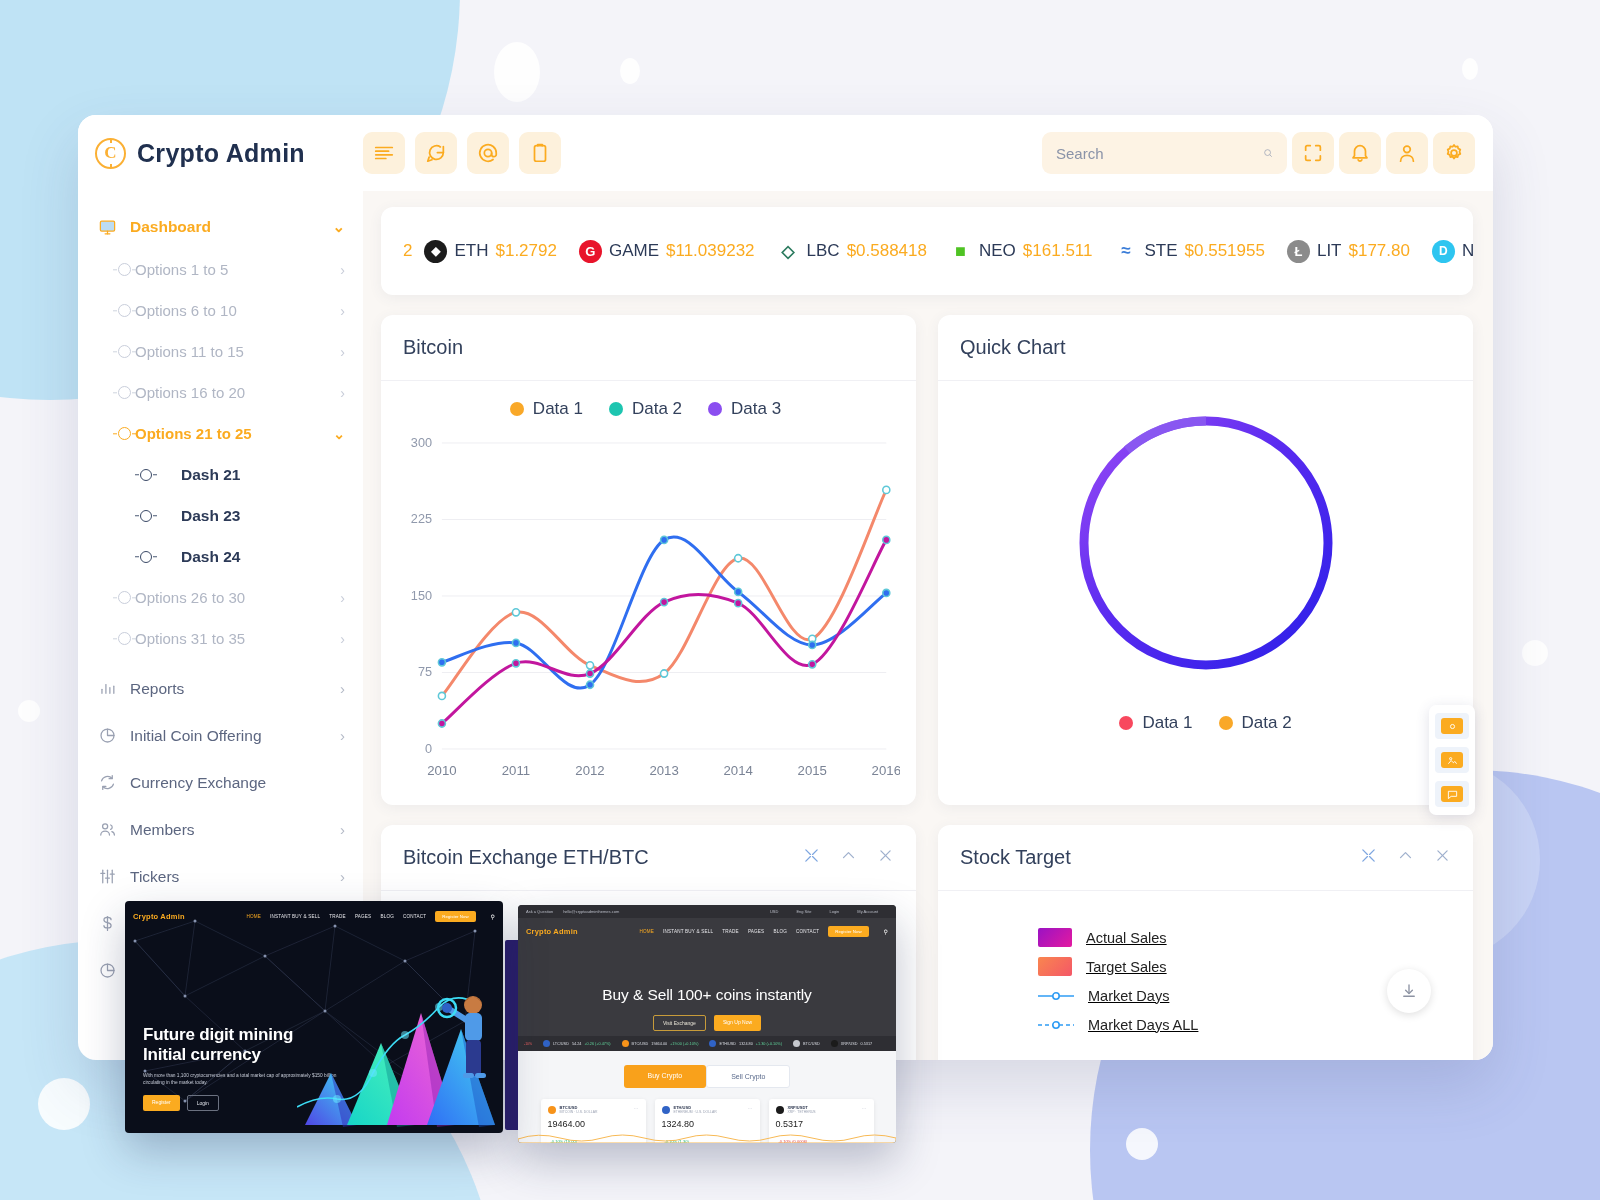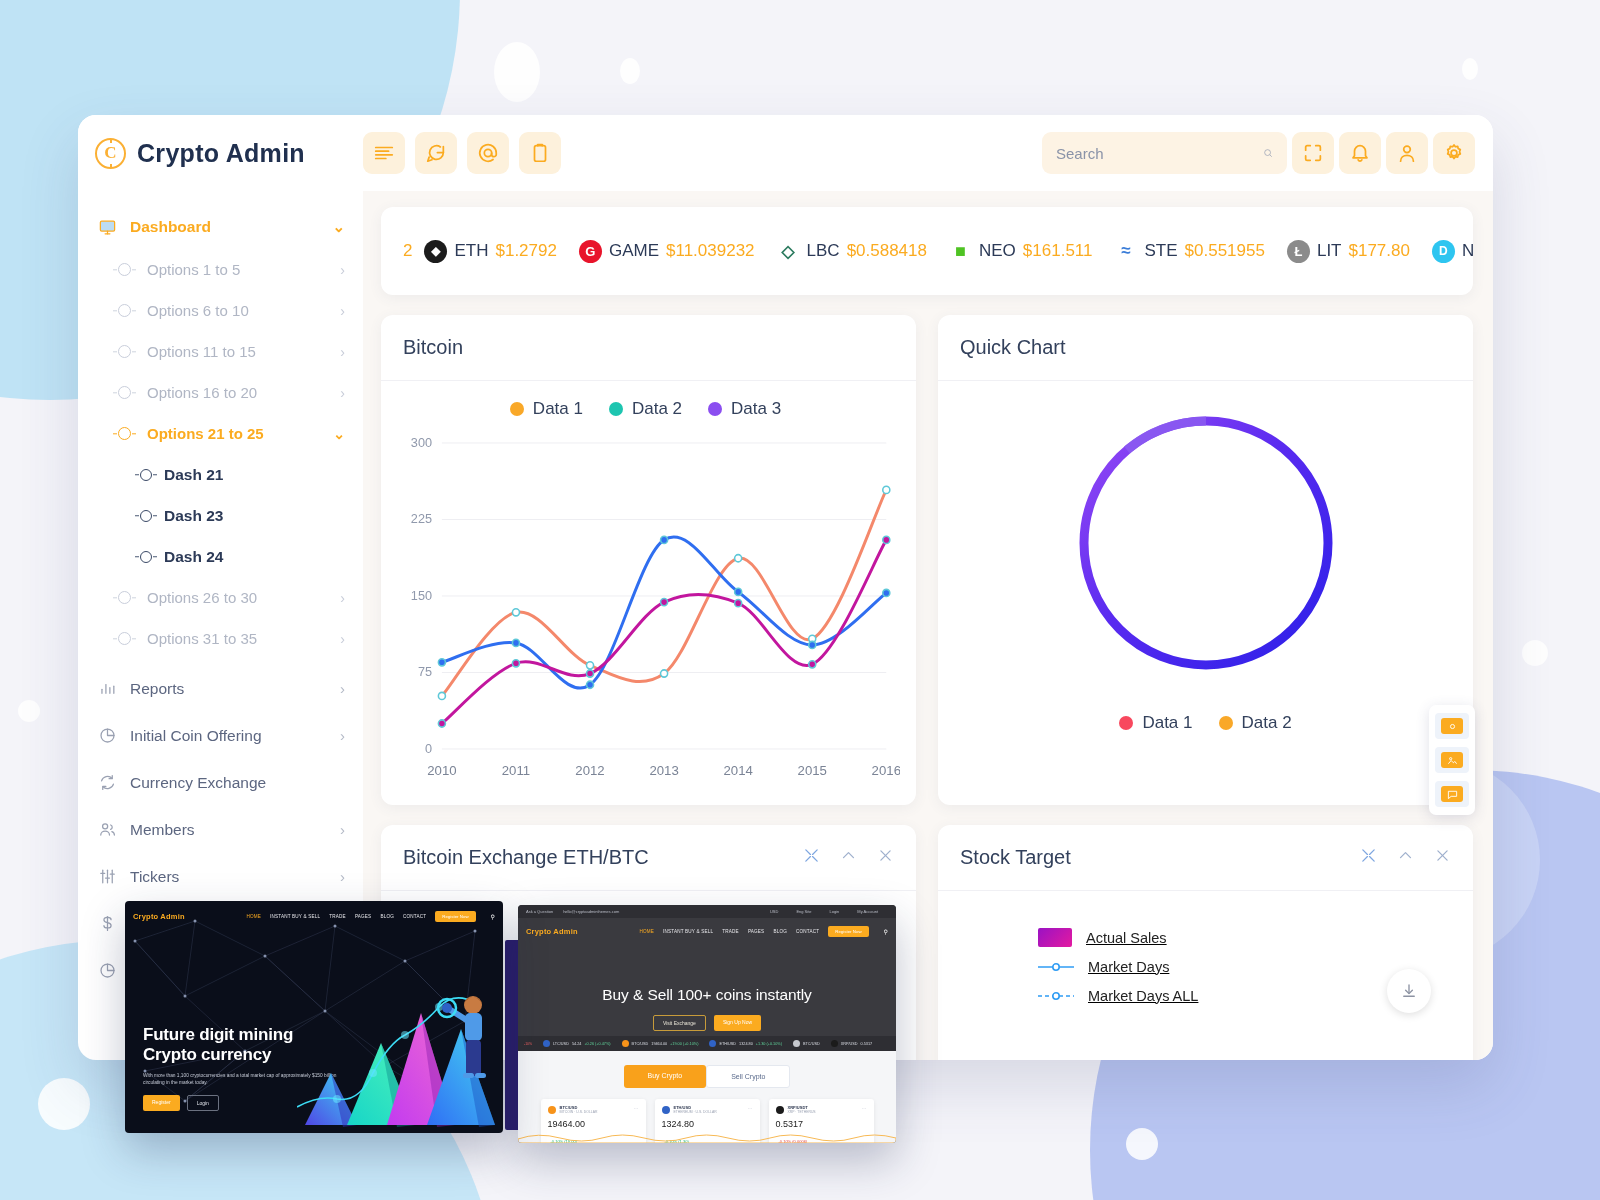--- a/index.html
+++ b/index.html
@@ -83,42 +83,42 @@
     color:#5c6680;
   }
   .nav-row .nv-ico { width:22px; display:flex; align-items:center; justify-content:center; }
   .nav-row .nv-ico svg { width:19px; height:19px; stroke:#9aa1b2; fill:none; stroke-width:1.6; stroke-linecap:round; stroke-linejoin:round;}
   .nav-row .lbl { flex:1; }
   .nav-row .arrow { color:#b4bac7; font-size:15px; }
   .nav-row.active { color:#fbab20; font-weight:bold; }
   .nav-row.active .nv-ico svg { stroke:#fbab20; }
   .nav-row.active .arrow { color:#fbab20; }
   .sub-row {
-    display:flex; align-items:center; gap:16px; height:41px;
+    display:flex; align-items:center; gap:4px; height:41px;
     padding-left:40px; padding-right:18px; cursor:pointer; font-size:15px;
     color:#b0b6c4;
   }
   .sub-row .bullet {
     width:13px; height:13px; border-radius:50%; border:1.6px solid #c9cedb;
     position:relative; flex-shrink:0;
   }
   .sub-row .bullet::before,.sub-row .bullet::after{
     content:""; position:absolute; top:50%; width:4px; height:1.4px; background:#cfd4df;
     transform:translateY(-50%);
   }
   .sub-row .bullet::before{ left:-6px; }
   .sub-row .bullet::after{ right:-6px; }
   .sub-row .lbl { flex:1; }
   .sub-row .arrow { color:#c8cdd9; font-size:14px; }
   .sub-row.open { color:#fbab20; font-weight:bold; }
   .sub-row.open .bullet { border-color:#fbab20; }
   .sub-row.open .bullet::before,.sub-row.open .bullet::after{ background:#fbab20; }
   .sub-row.open .arrow{ color:#fbab20; }
   .leaf-row {
-    display:flex; align-items:center; gap:12px; height:41px;
+    display:flex; align-items:center; gap:29px; height:41px;
     padding-left:62px; cursor:pointer; font-size:15.5px; color:#2c3a57; font-weight:bold;
   }
   .leaf-row .bullet {
     width:12px; height:12px; border-radius:50%; border:1.7px solid #3b4a67;
     position:relative; flex-shrink:0;
   }
   .leaf-row .bullet::before,.leaf-row .bullet::after{
     content:""; position:absolute; top:50%; width:4px; height:1.5px; background:#4a5873;
     transform:translateY(-50%);
   }
@@ -676,20 +676,24 @@
             </div>
           </div>
 
           <div class="st-body">
             <div class="st-legend">
               <div class="st-lg">
                 <span class="box" style="background:linear-gradient(135deg,#9a12c4,#e41aa0);"></span>
                 <span>Actual Sales</span>
               </div>
               <div class="st-lg">
+                <span class="box" style="background:linear-gradient(135deg,#f9864f,#f45767);"></span>
+                <span>Target Sales</span>
+              </div>
+              <div class="st-lg">
                 <span class="lineico">
                   <svg width="36" height="10" viewBox="0 0 36 10">
                       <line x1="0" y1="5" x2="36" y2="5" stroke="#2f9cf4" stroke-width="1.6"></line>
                       <circle cx="18" cy="5" r="3.2" fill="#fff" stroke="#2f9cf4" stroke-width="1.6"></circle>
                     </svg>
                 </span>
                 <span>Market Days</span>
               </div>
               <div class="st-lg">
                 <span class="lineico">
@@ -831,21 +835,21 @@
       <path d="M168 42 L152 32" stroke="#4f9ae8" stroke-width="6" stroke-linecap="round"></path>
       <circle cx="150" cy="31" r="9" fill="none" stroke="#3ddcf5" stroke-width="2.5"></circle>
       <circle cx="150" cy="31" r="5" fill="#2d62c8"></circle>
       <rect x="166" y="96" width="11" height="5" rx="2.5" fill="#4f9ae8"></rect>
       <rect x="178" y="96" width="11" height="5" rx="2.5" fill="#4f9ae8"></rect>
     </g>
   </svg>
 
   <div class="ov1-hero">
     <div class="ov1-h1">Future digit mining</div>
-    <div class="ov1-h1">Crypto currency</div>
+    <div class="ov1-h1">Initial currency</div>
     <div class="ov1-p">With more than 1,100 cryptocurrencies and a total market cap of approximately $150 billion circulating in the market today.</div>
     <div class="ov1-btns">
       <span class="ov1-b1">Register</span>
       <span class="ov1-b2">Login</span>
     </div>
   </div>
 </div>
 
 <div class="ov ov2">
   <div class="ov2-topbar">

